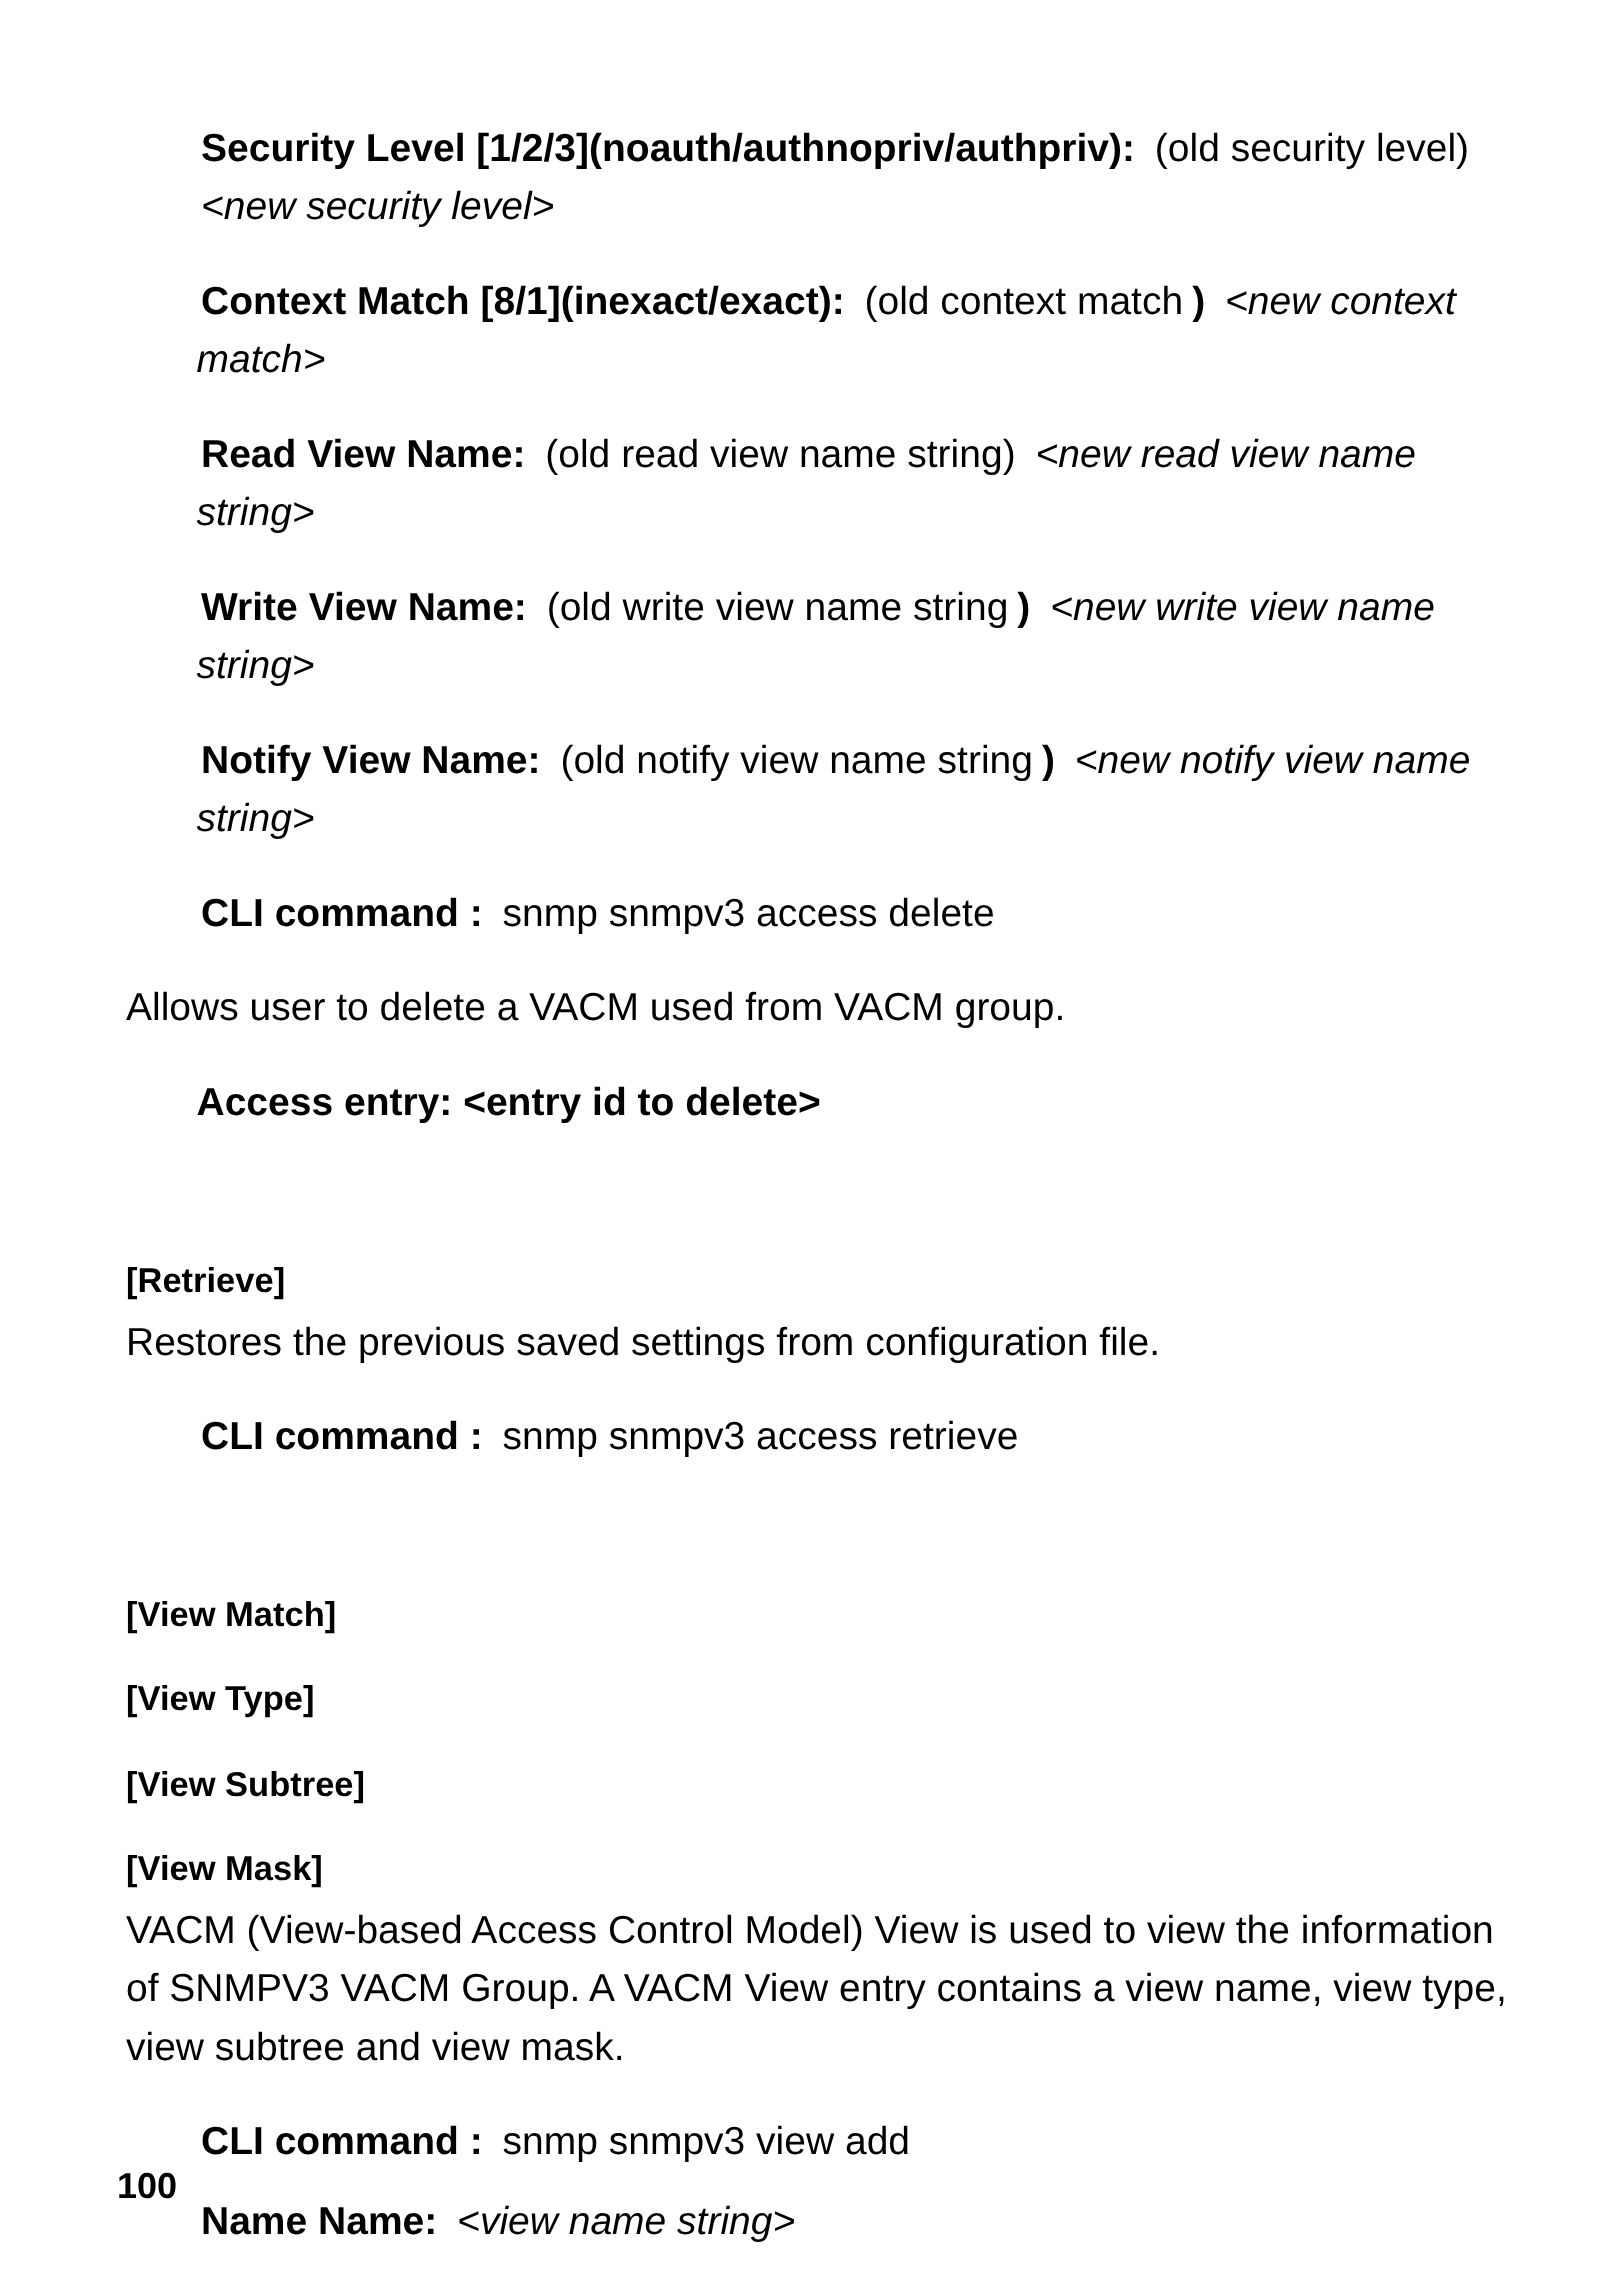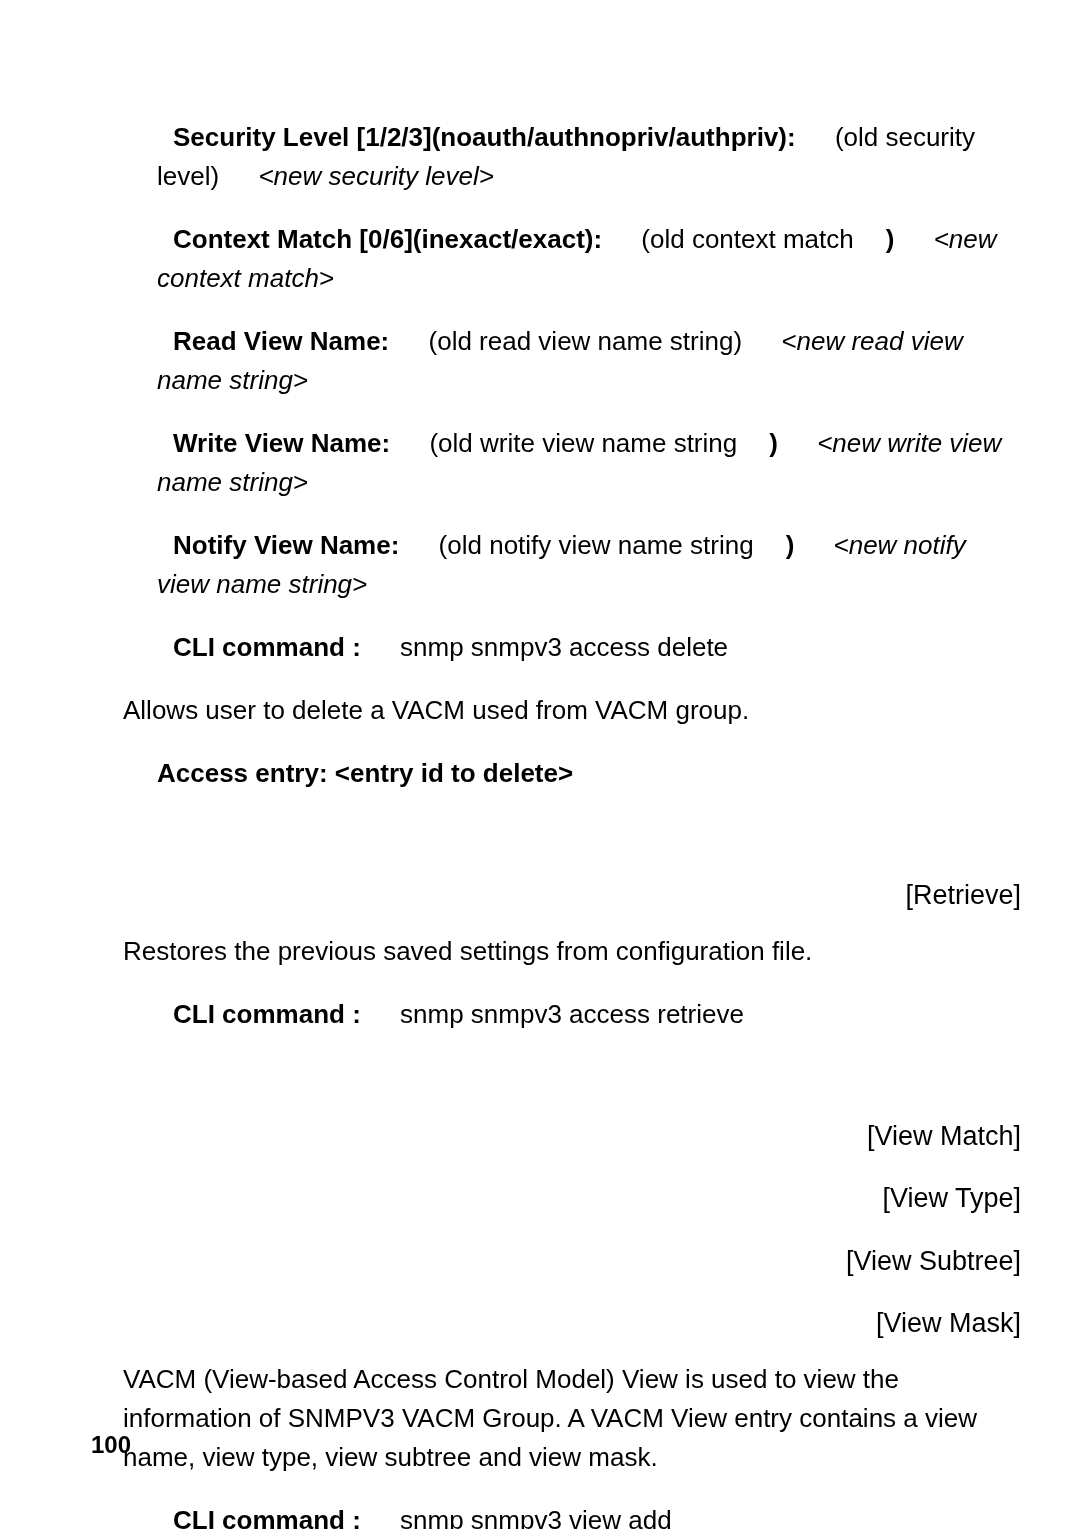--- a/index.html
+++ b/index.html
@@ -1,45 +1,45 @@
 <!DOCTYPE html>
 <html><head>
   <meta charset="utf-8">
   <style>
-    * { margin: 16px; padding: 0; box-sizing: border-box; }
+    * { margin: 3px; padding: 0; box-sizing: border-box; }
     body {
       width: 1080px;
       height: 1529px;
       background: #fff;
       font-family: Arial, Helvetica, sans-serif;
       padding: 70px 75px 40px 75px;
       color: #000;
       line-height: 1.5;
     }
     .indent { margin-left: 50px; }
     .para { margin-bottom: 24px; font-size: 26px; }
     .b { font-weight: bold; }
     .i { font-style: italic; }
-    .section-heading { font-size: 27px; font-weight: normal; margin-top: 44px; margin-bottom: 4px; text-align: right; }
+    .section-heading { font-size: 23px; font-weight: bold; margin-top: 44px; margin-bottom: 4px; }
     .desc { font-size: 26px; margin-bottom: 24px; }
     .cli-line { font-size: 26px; margin-bottom: 24px; margin-top: 10px; }
     .page-num { position: absolute; bottom: 50px; left: 75px; font-size: 24px; font-weight: bold; }
     .gap { height: 14px; }
     .single-line { font-size: 26px; margin-bottom: 14px; }
   </style>
 </head>
 <body>
 
 <div class="indent para">
   <span class="b">Security Level [1/2/3](noauth/authnopriv/authpriv): </span><span>(old security level)</span>
   <span class="i">&lt;new security level&gt;</span>
 </div>
 
 <div class="indent para">
-  <span class="b">Context Match [0/6](inexact/exact): </span><span>(old context match</span><span class="b">) </span><span class="i">&lt;new context match&gt;</span>
+  <span class="b">Context Match [8/1](inexact/exact): </span><span>(old context match</span><span class="b">) </span><span class="i">&lt;new context match&gt;</span>
 </div>
 
 <div class="indent para">
   <span class="b">Read View Name: </span><span>(old read view name string) </span><span class="i">&lt;new read view name string&gt;</span>
 </div>
 
 <div class="indent para">
   <span class="b">Write View Name: </span><span>(old write view name string</span><span class="b">) </span><span class="i">&lt;new write view name string&gt;</span>
 </div>
 

